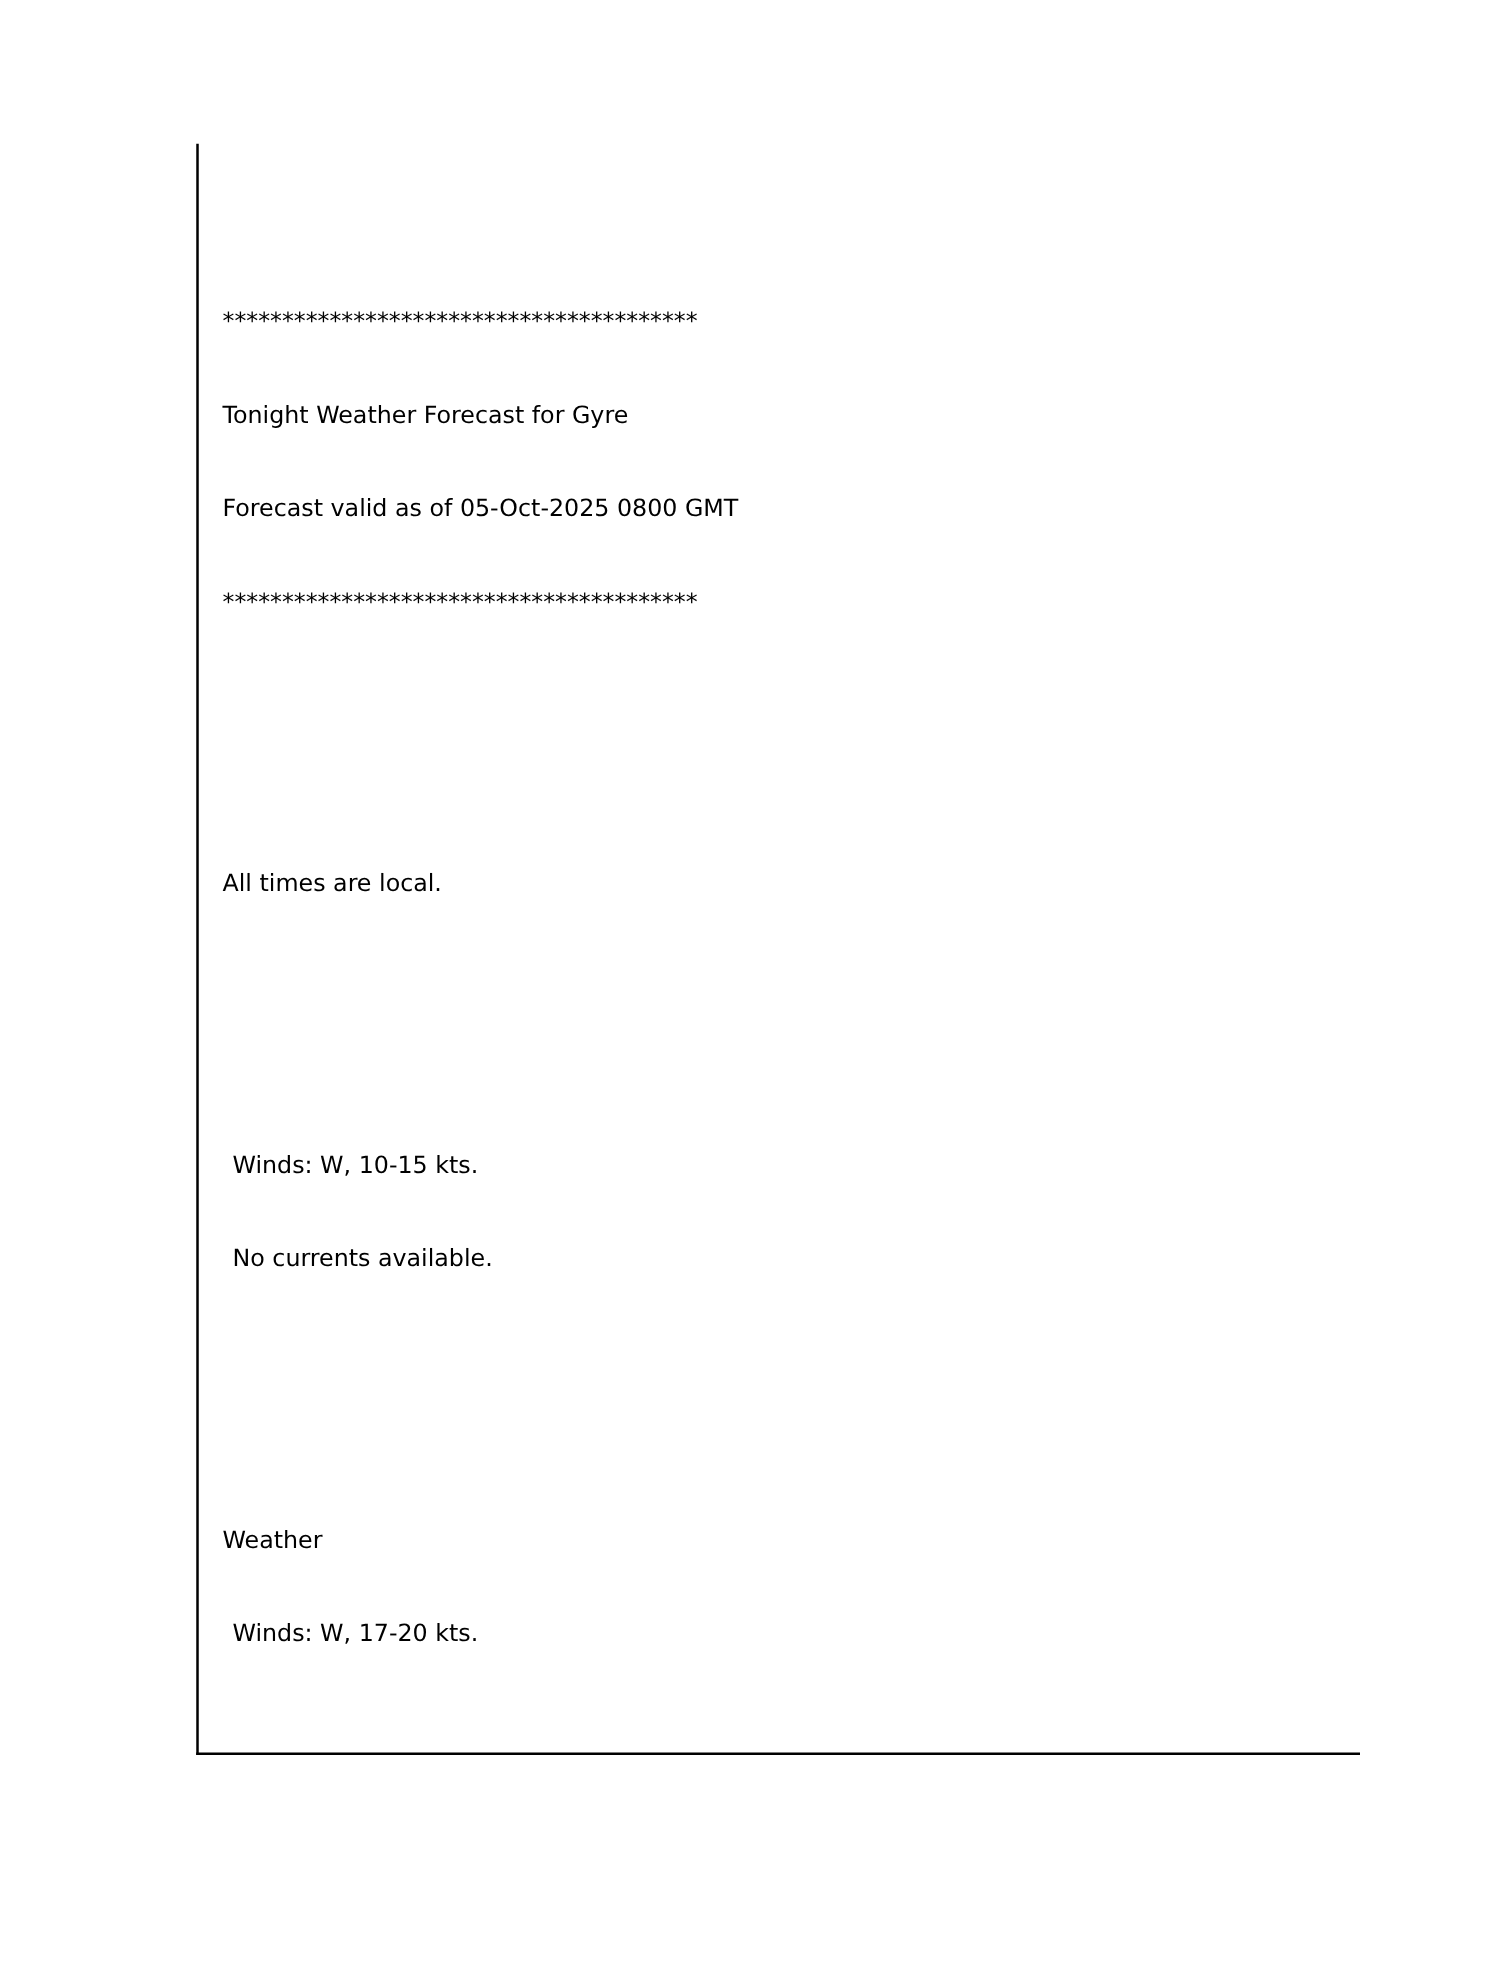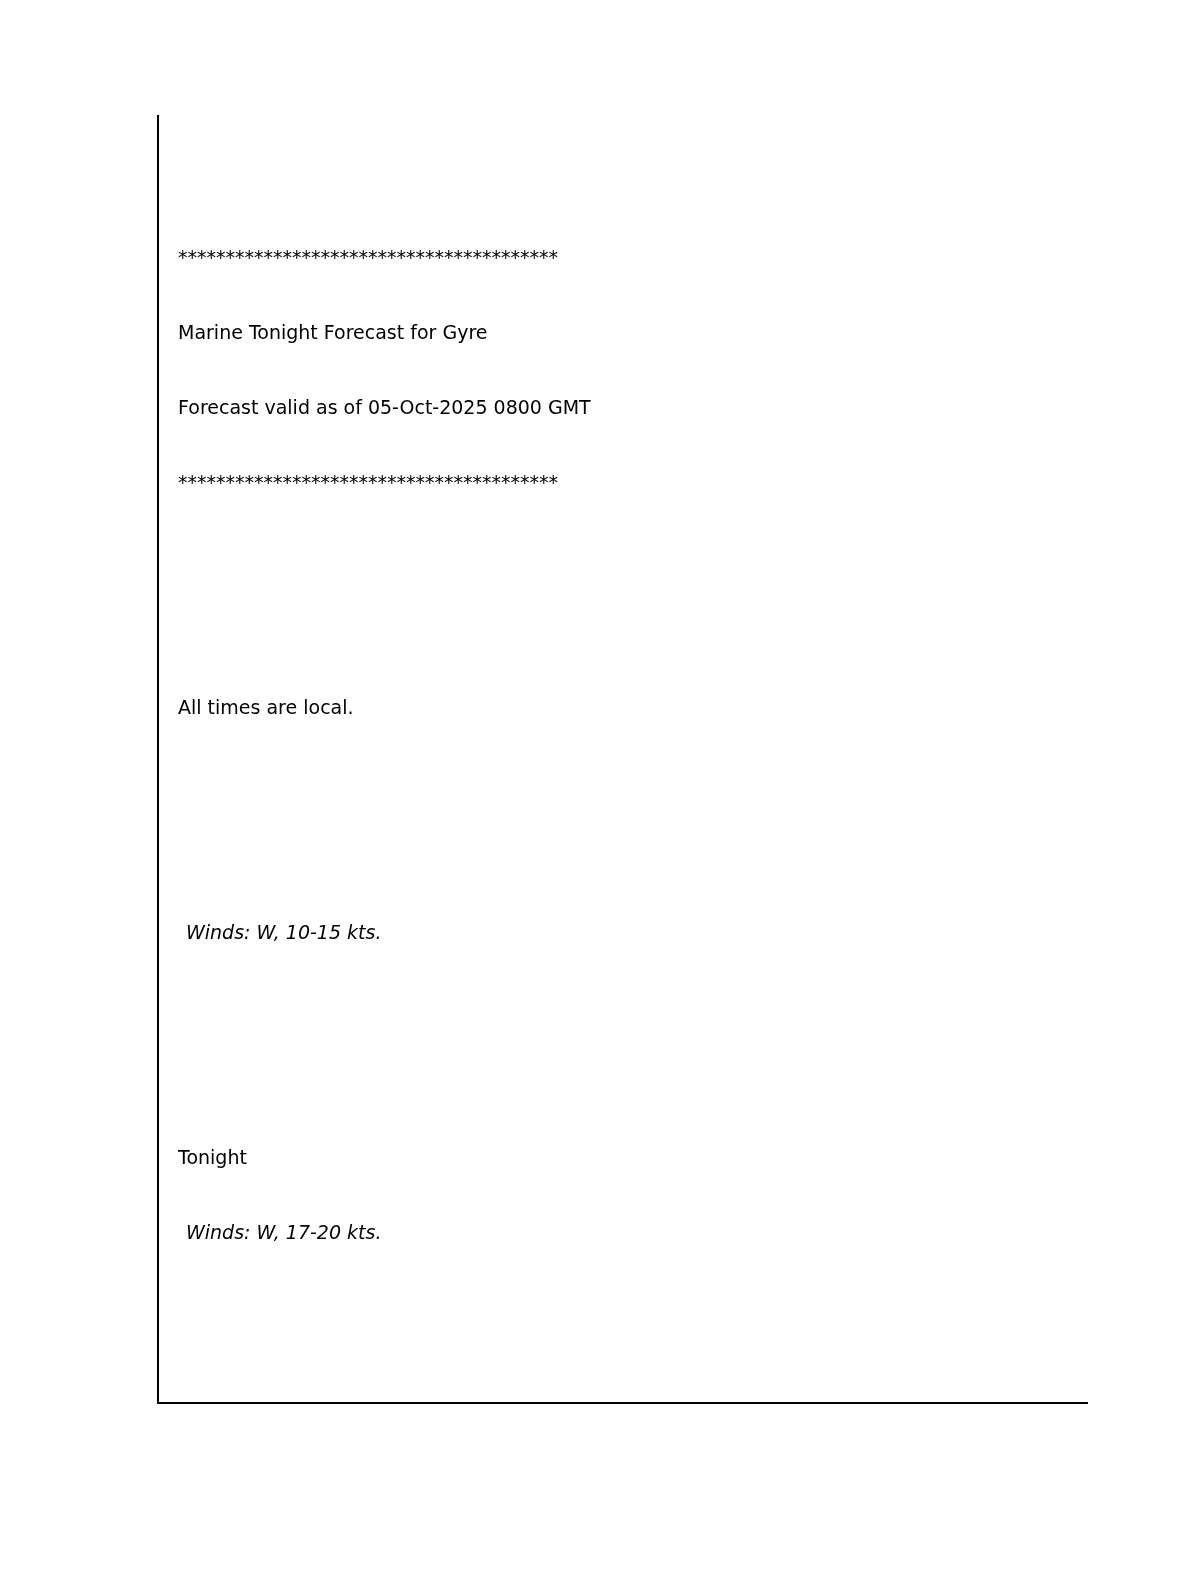--- a/index.html
+++ b/index.html
@@ -33,47 +33,47 @@
     white-space: pre;
   }
   .block {
     margin: 0 0 25px 0;
   }
   .line {
     height: 25px;
   }
   .indent {
     padding-left: 8px;
-    font-style: italic;
   }
 </style>
 </head>
 <body>
 
 <div class="page-border"></div>
 
 <div class="doc">
 
   <div class="block">
     <div class="line">****************************************</div>
-    <div class="line">Marine Tonight Forecast for Gyre</div>
+    <div class="line">Tonight Weather Forecast for Gyre</div>
     <div class="line">Forecast valid as of 05-Oct-2025 0800 GMT</div>
     <div class="line">****************************************</div>
   </div>
 
   <div class="block">
     <div class="line">All times are local.</div>
   </div>
 
   <div class="block">
     <div class="line indent">Winds: W, 10-15 kts.</div>
+    <div class="line indent">No currents available.</div>
   </div>
 
   <div class="block">
-    <div class="line">Tonight</div>
+    <div class="line">Weather</div>
     <div class="line indent">Winds: W, 17-20 kts.</div>
     
   </div>
 
   
 
   
 
   
 

